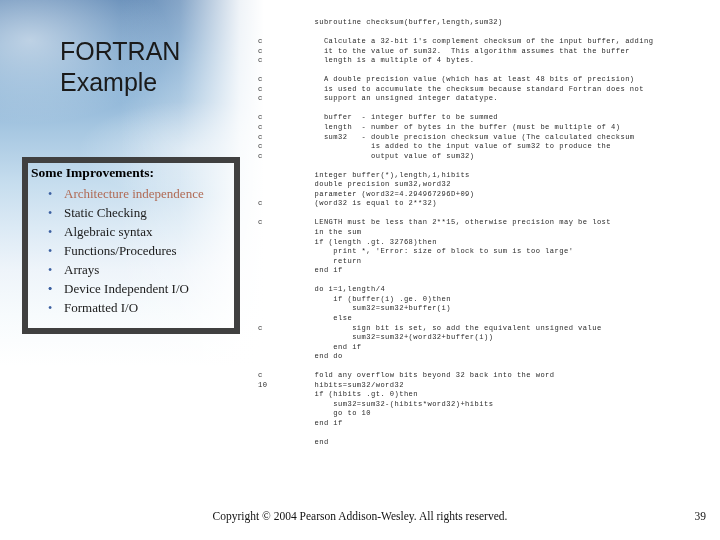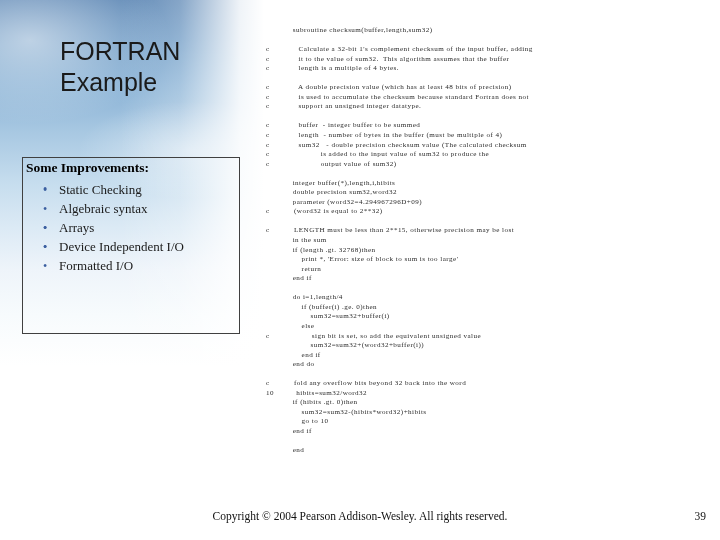--- a/index.html
+++ b/index.html
@@ -81,21 +81,21 @@
     font-weight: normal;
   }
 
   
   .bulletbox {
     position: absolute;
     left: 22px;
     top: 157px;
     width: 218px;
     height: 177px;
-    border: 1px solid #404040;
+    border: 6px solid #404040;
     box-sizing: border-box;
     background: transparent;
   }
   .bullet-head {
     position: absolute;
     left: 3px;
     top: 2px;
     font-size: 13.5px;
     font-weight: bold;
     color: #000000;
@@ -130,22 +130,22 @@
 
   
   .codewrap {
     position: absolute;
     left: 258px;
     top: 18px;
     width: 452px;
     height: 490px;
   }
   pre.code {
-    margin: 8px;
-    font-family: Liberation Serif, serif;
+    margin: 0;
+    font-family: Liberation Mono, monospace;
     font-size: 7.1px;
     line-height: 9.55px;
     color: #2b2b2b;
     white-space: pre;
     letter-spacing: 0.45px;
   }
 
   
   .footer {
     position: absolute;
@@ -184,31 +184,33 @@
   <div class="sky-mask"></div>
   <div class="bottom-white"></div>
 
   <div class="title">FORTRAN<br>Example</div>
 
   <div class="bulletbox">
     <div class="bullet-head">Some Improvements:</div>
     <ul class="bullets">
       <li class="first-item">
         <span class="dot">•</span>
+        <span class="txt">Architecture independence</span>
       </li>
       <li>
         <span class="dot">•</span>
         <span class="txt">Static Checking</span>
       </li>
       <li>
         <span class="dot">•</span>
         <span class="txt">Algebraic syntax</span>
       </li>
       <li>
         <span class="dot">•</span>
+        <span class="txt">Functions/Procedures</span>
       </li>
       <li>
         <span class="dot">•</span>
         <span class="txt">Arrays</span>
       </li>
       <li>
         <span class="dot">•</span>
       </li>
       <li>
         <span class="dot">•</span>

